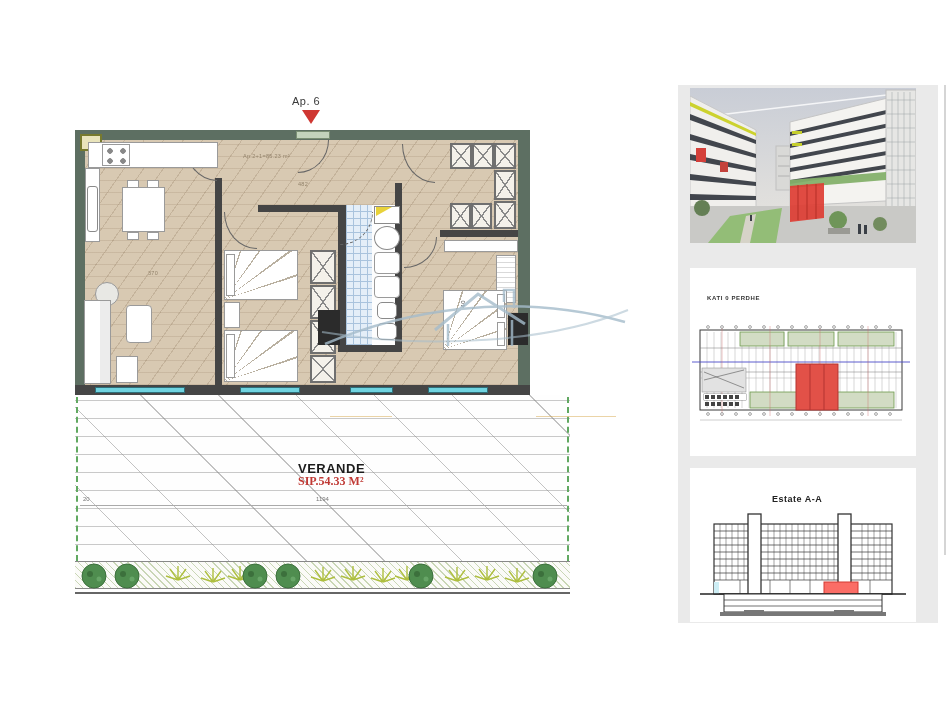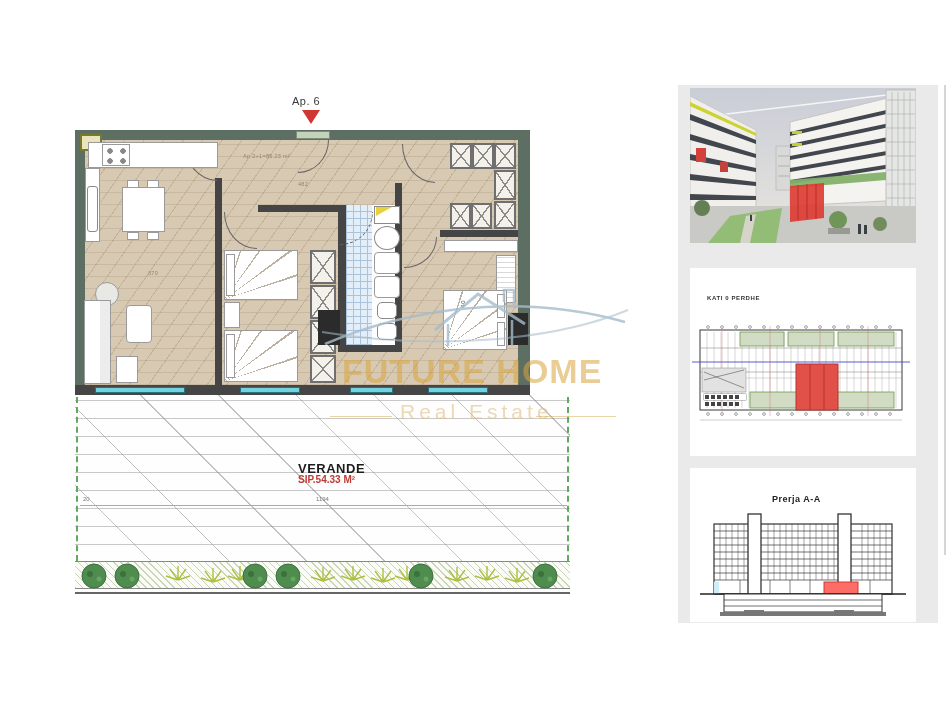--- a/index.html
+++ b/index.html
@@ -38,21 +38,21 @@
        transparent 72.5deg 90deg);}
   
   .tlbl{position:absolute;font-size:5.5px;color:#93836b;letter-spacing:.3px;}
   .ndim{position:absolute;font-size:6px;color:#777;}
   .vdim{position:absolute;writing-mode:vertical-rl;transform:rotate(180deg);
         font-size:6px;color:#555;letter-spacing:.5px;}
   .ap4{position:absolute;font-size:11px;color:#3a3a3a;letter-spacing:.5px;}
   .marker{position:absolute;width:0;height:0;border-left:9px solid transparent;
           border-right:9px solid transparent;border-top:14px solid #cf3732;}
   .verande-t{position:absolute;font-size:13px;font-weight:bold;color:#1c1c1c;letter-spacing:.5px;}
-  .verande-a{position:absolute;font-size:10px;font-weight:bold;color:#c03a35;}
+  .verande-a{position:absolute;font-size:12px;font-weight:bold;color:#c03a35;font-family:Liberation Serif, serif;}
   
   .wm-brand{position:absolute;font-size:34px;font-weight:bold;letter-spacing:1px;
             color:rgba(217,164,60,.55);white-space:nowrap;}
   .wm-tag{position:absolute;font-size:21px;letter-spacing:4px;color:rgba(224,190,130,.6);white-space:nowrap;}
   .wm-line{position:absolute;height:1px;background:rgba(210,160,60,.45);}
   
   .cyanwin{background:#6fd3e0;border:1px solid #2f6f79;box-sizing:border-box;}
   .extline{position:absolute;width:1px;background:#c6c6c6;}
   .gdash{border-left:2px dashed #61a861;}
   
@@ -219,23 +219,21 @@
 
   <svg class="abs" style="left:320px;top:272px;" width="310" height="100" viewBox="0 0 310 100">
     <g fill="none" stroke="#a5bccb" stroke-width="2.5" opacity=".8">
       <path d="M5,72 C80,40 190,18 305,50"></path>
       <path d="M2,60 C110,78 230,70 308,38" stroke-width="2" opacity=".7"></path>
       <path d="M115,58 L158,22 L205,52" stroke-width="3"></path>
       <path d="M128,52 L128,74 M192,48 L192,74"></path>
       <path d="M184,30 L184,18 L194,18 L194,36"></path>
     </g>
   </svg>
-  <div class="wm-brand" style="left:342px;top:352px;">FUTURE HOME</div>
   <div class="wm-line" style="left:330px;top:416px;width:62px;"></div>
-  <div class="wm-tag" style="left:400px;top:400px;">Real Estate</div>
   <div class="wm-line" style="left:536px;top:416px;width:80px;"></div>
 
   <div class="abs sb-bg" style="left:678px;top:85px;width:260px;height:538px;"></div>
   <div class="abs edgeline" style="left:944px;top:85px;width:2px;height:470px;"></div>
 
   <div class="abs" style="left:690px;top:88px;width:226px;height:155px;">
     <svg width="226" height="155" viewBox="0 0 226 155">
       <defs>
         <linearGradient id="sky" x1="0" y1="0" x2="0" y2="1">
           <stop offset="0" stop-color="#c9cdd6"></stop>
@@ -406,21 +404,21 @@
           <circle cx="156" cy="106" r="1.4"></circle>
           <circle cx="170" cy="106" r="1.4"></circle>
         <circle cx="184" cy="106" r="1.4"></circle>
           <circle cx="198" cy="106" r="1.4"></circle>
       </g>
       <line x1="8" y1="112" x2="210" y2="112" stroke="#999" stroke-width=".5"></line>
     </svg>
   </div>
 
   <div class="abs thumb" style="left:690px;top:468px;width:226px;height:154px;">
-    <div class="t3title" style="left:82px;top:26px;">Prerja A-A</div>
+    <div class="t3title" style="left:82px;top:26px;">Estate A-A</div>
     <svg class="abs" style="left:10px;top:38px;" width="206" height="112" viewBox="0 0 206 112">
       <rect x="14" y="18" width="178" height="70" fill="#fff" stroke="#333" stroke-width="1.2"></rect>
       <g stroke="#333" stroke-width=".7">
         <line x1="14" y1="25" x2="192" y2="25"></line>
           <line x1="14" y1="32" x2="192" y2="32"></line>
         <line x1="14" y1="39" x2="192" y2="39"></line>
           <line x1="14" y1="46" x2="192" y2="46"></line>
         <line x1="14" y1="53" x2="192" y2="53"></line>
           <line x1="14" y1="60" x2="192" y2="60"></line>
         <line x1="14" y1="67" x2="192" y2="67"></line>

